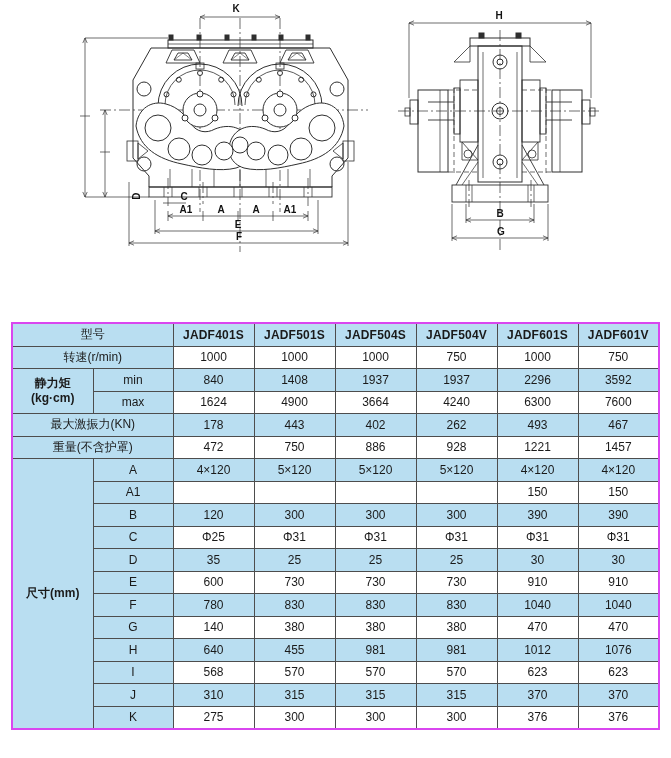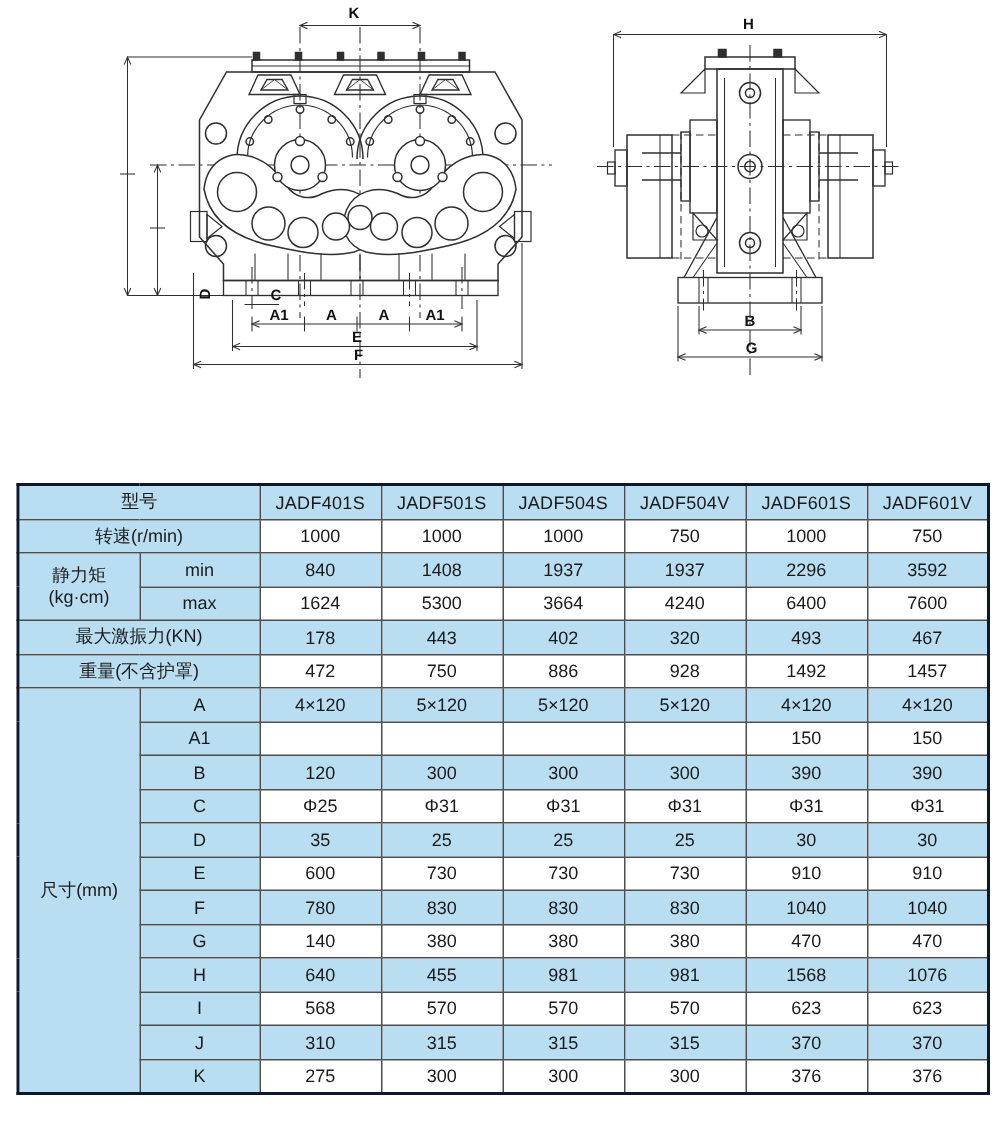--- a/index.html
+++ b/index.html
@@ -14,32 +14,32 @@
     font-family:"Liberation Sans","DejaVu Sans",sans-serif;
     color:var(--ink);
   }
   .drawing-wrap{position:relative;width:671px;height:312px;background:#ffffff;}
   svg text{font-family:"Liberation Sans","DejaVu Sans",sans-serif;}
   .dimlbl{font-size:10px;font-weight:bold;fill:#111;}
 
   table.spec{
     border-collapse:collapse;table-layout:fixed;
     width:649px;margin:10px 0 0 11px;
-    border:2px solid #0f172a;
+    border:2px solid #d946ef;
   }
   table.spec td{
     border:1px solid var(--border);
     height:21.5px;padding:0 2px;
     text-align:center;vertical-align:middle;
     font-size:12px;color:var(--ink);
     overflow:hidden;white-space:nowrap;
   }
   table.spec td.fill{background:var(--fill);}
-  table.spec td.grouplabel{white-space:pre-line;line-height:1.25;}
-  table.spec td.model{letter-spacing:.2px;}
+  table.spec td.grouplabel{white-space:pre-line;line-height:1.25;font-weight:bold;}
+  table.spec td.model{letter-spacing:.2px;font-weight:bold;}
 </style>
 </head>
 <body>
 
 <div class="drawing-wrap">
 <svg width="671" height="312" viewBox="0 0 671 312">
   <defs>
     <marker id="arr" viewBox="0 0 10 10" refX="9" refY="5" markerWidth="9" markerHeight="9" orient="auto-start-reverse">
       <path d="M1,1.5 L9,5 L1,8.5" fill="none" stroke="#333" stroke-width="1.1"></path>
     </marker>
@@ -315,42 +315,42 @@
         <td class="fill ">840</td>
         <td class="fill ">1408</td>
         <td class="fill ">1937</td>
         <td class="fill ">1937</td>
         <td class="fill ">2296</td>
         <td class="fill ">3592</td>
       </tr>
       <tr>
         <td class="fill ">max</td>
         <td class="">1624</td>
-        <td class="">5300</td>
+        <td class="">4900</td>
         <td class="">3664</td>
         <td class="">4240</td>
-        <td class="">6400</td>
+        <td class="">6300</td>
         <td class="">7600</td>
       </tr>
       <tr>
         <td colspan="2" class="fill ">最大激振力(KN)</td>
         <td class="fill ">178</td>
         <td class="fill ">443</td>
         <td class="fill ">402</td>
-        <td class="fill ">320</td>
+        <td class="fill ">262</td>
         <td class="fill ">493</td>
         <td class="fill ">467</td>
       </tr>
       <tr>
         <td colspan="2" class="fill ">重量(不含护罩)</td>
         <td class="">472</td>
         <td class="">750</td>
         <td class="">886</td>
         <td class="">928</td>
-        <td class="">1492</td>
+        <td class="">1221</td>
         <td class="">1457</td>
       </tr>
       <tr>
         <td rowspan="12" class="fill grouplabel">尺寸(mm)</td>
         <td class="fill ">A</td>
         <td class="fill ">4×120</td>
         <td class="fill ">5×120</td>
         <td class="fill ">5×120</td>
         <td class="fill ">5×120</td>
         <td class="fill ">4×120</td>
@@ -418,21 +418,21 @@
         <td class="">380</td>
         <td class="">470</td>
         <td class="">470</td>
       </tr>
       <tr>
         <td class="fill ">H</td>
         <td class="fill ">640</td>
         <td class="fill ">455</td>
         <td class="fill ">981</td>
         <td class="fill ">981</td>
-        <td class="fill ">1568</td>
+        <td class="fill ">1012</td>
         <td class="fill ">1076</td>
       </tr>
       <tr>
         <td class="fill ">I</td>
         <td class="">568</td>
         <td class="">570</td>
         <td class="">570</td>
         <td class="">570</td>
         <td class="">623</td>
         <td class="">623</td>

